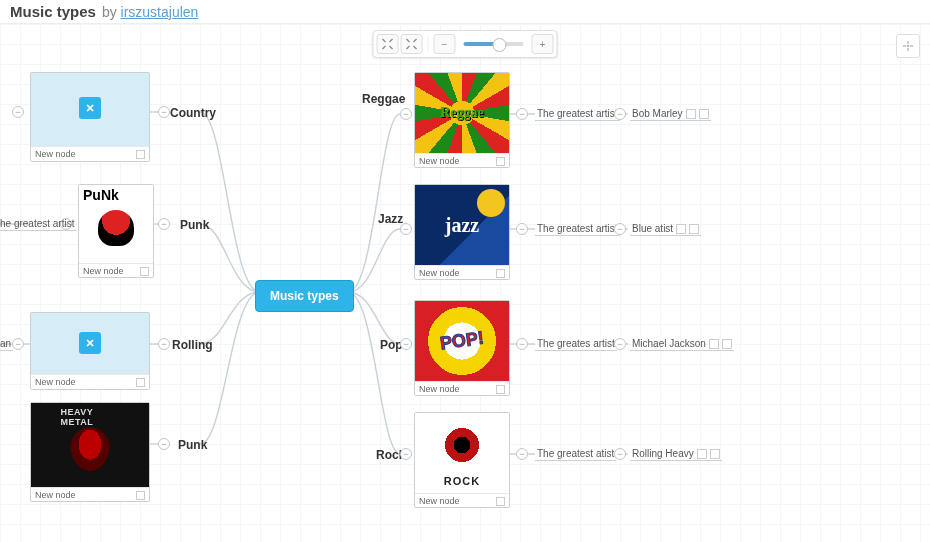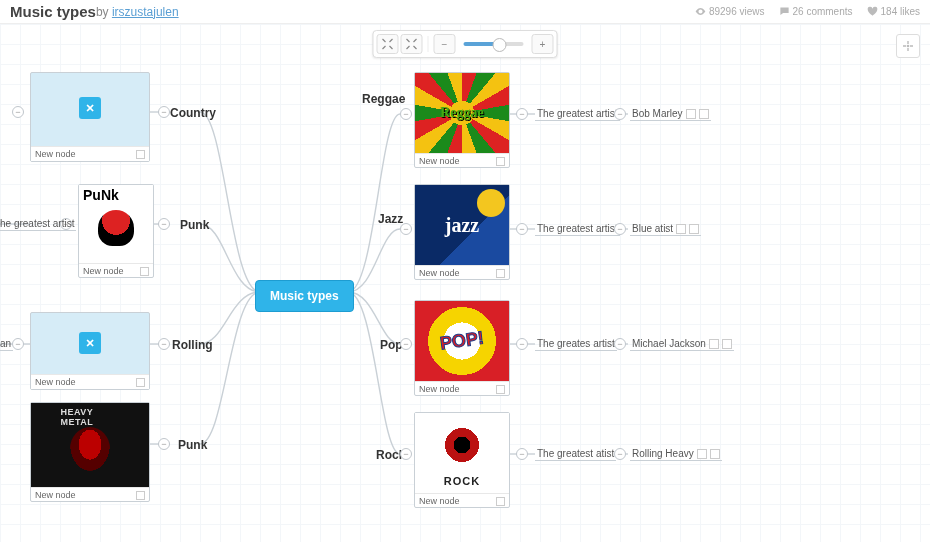--- a/index.html
+++ b/index.html
@@ -1,19 +1,19 @@
 <!DOCTYPE html>
 <html><head>
 <meta charset="utf-8">
 <style>
 *{margin:0;padding:0;box-sizing:border-box}
 body{font-family:Arial,Helvetica,sans-serif;font-size:11px;color:#333;background:#fff;width:930px;height:542px;overflow:hidden;position:relative}
 .header{height:24px;display:flex;align-items:center;padding:3px 10px;border-bottom:1px solid #eee}
 .title{font-size:15px;font-weight:bold;color:#444}
-.byline{font-size:12px;color:#888;}
+.byline{font-size:14px;color:#888;margin-left:6px}
 .author{color:#5a9fd4}
 .stats{margin-left:auto;display:flex;gap:14px;color:#aaa;font-size:10px}
 .stat{display:flex;align-items:center;gap:3px}
 .si{width:11px;height:11px;display:inline-block}
 .canvas{position:relative;width:930px;height:518px;background-image:linear-gradient(#f3f6f9 1px,transparent 1px),linear-gradient(90deg,#f3f6f9 1px,transparent 1px);background-size:20px 20px}
 .toolbar{position:absolute;top:6px;left:50%;transform:translateX(-50%);display:flex;align-items:center;gap:2px;background:#fff;border:1px solid #ddd;border-radius:4px;padding:3px;box-shadow:0 1px 2px rgba(0,0,0,.08)}
 .tbtn{width:22px;height:20px;border:1px solid #ddd;border-radius:3px;background:#fafafa;display:flex;align-items:center;justify-content:center;cursor:pointer;font-size:10px;color:#888}
 .slider{width:60px;height:4px;background:linear-gradient(90deg,#5aa3d8 0%,#5aa3d8 60%,#ddd 60%);border-radius:2px;margin:0 6px;position:relative}
 .slider::after{content:"";position:absolute;left:60%;top:-4px;width:12px;height:12px;background:#fff;border:1px solid #bbb;border-radius:50%;transform:translateX(-50%)}
 .corner{position:absolute;top:10px;right:10px;width:24px;height:24px;border:1px solid #ddd;border-radius:3px;background:#fff;display:flex;align-items:center;justify-content:center;color:#bbb;cursor:pointer}
@@ -51,40 +51,20 @@
 </style>
 </head>
 <body>
 
 <div class="header">
   <span class="title">Music types</span>
   <span class="byline">
     <span>by</span>
     <a class="author" href="#">irszustajulen</a>
   </span>
-  <div class="stats">
-    <div class="stat">
-        <span class="si"><svg viewBox="0 0 16 16">
-            <path d="M8 3C4 3 1 8 1 8s3 5 7 5 7-5 7-5-3-5-7-5zm0 8a3 3 0 110-6 3 3 0 010 6z" fill="#bbb"></path>
-          </svg></span>
-        <span>89296 views</span>
-      </div>
-    <div class="stat">
-        <span class="si"><svg viewBox="0 0 16 16">
-            <path d="M2 2h12v8H6l-4 3V2z" fill="#bbb"></path>
-          </svg></span>
-        <span>26 comments</span>
-      </div>
-    <div class="stat">
-        <span class="si"><svg viewBox="0 0 16 16">
-            <path d="M8 14S1 9 1 5a3.5 3.5 0 017-1 3.5 3.5 0 017 1c0 4-7 9-7 9z" fill="#bbb"></path>
-          </svg></span>
-        <span>184 likes</span>
-      </div>
-  </div>
 </div>
 
 <div class="canvas">
 
   <div class="toolbar">
     <div class="tbtn">
         <svg width="12" height="12" viewBox="0 0 12 12">
           <path d="M1 1l3 3M11 1L8 4M1 11l3-3M11 11L8 8" stroke="#888" stroke-width="1.2" fill="none"></path>
         </svg>
       </div>

